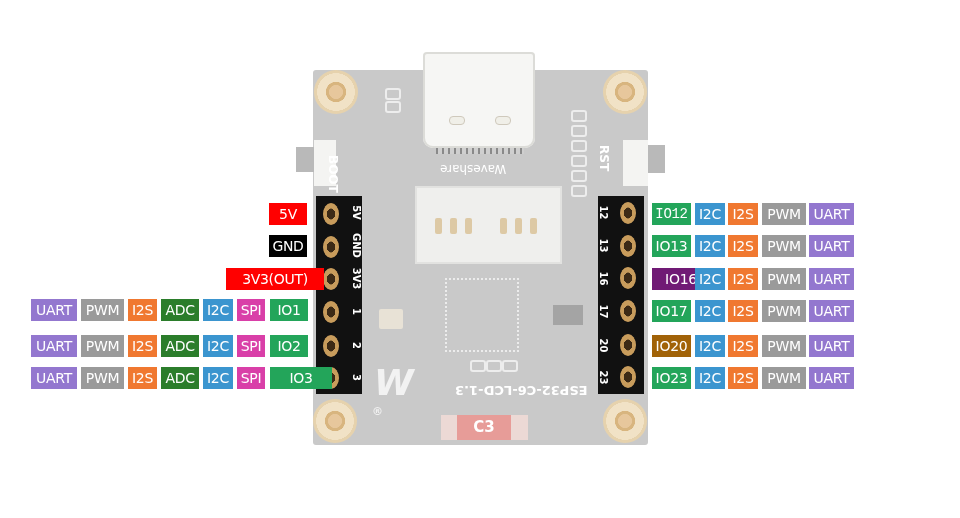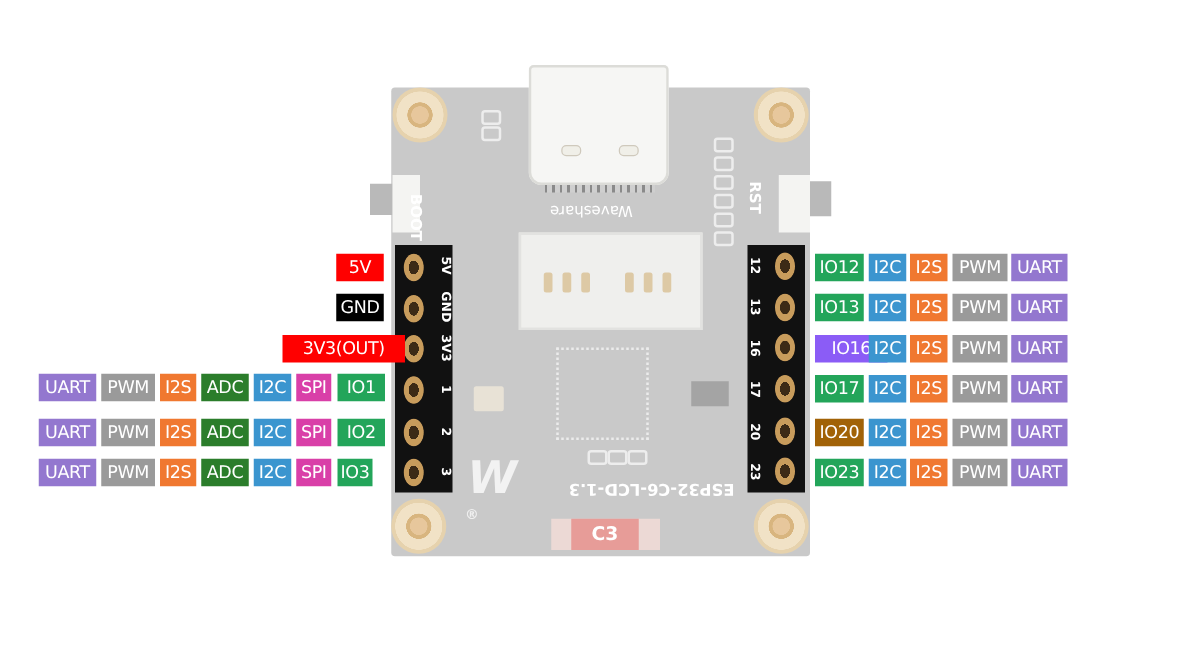--- a/index.html
+++ b/index.html
@@ -143,35 +143,35 @@
 <div class="tag" style="left:203px; top:335px; width:30px; background:#3b95cf;">I2C</div>
 <div class="tag" style="left:237px; top:335px; width:28px; background:#d93fa8;">SPI</div>
 <div class="tag" style="left:270px; top:335px; width:38px; background:#23a55a;">IO2</div>
 
 <div class="tag" style="left:31px; top:367px; width:46px; background:#9377cf;">UART</div>
 <div class="tag" style="left:81px; top:367px; width:43px; background:#9a9a9a;">PWM</div>
 <div class="tag" style="left:128px; top:367px; width:29px; background:#f07830;">I2S</div>
 <div class="tag" style="left:161px; top:367px; width:38px; background:#2b7d2b;">ADC</div>
 <div class="tag" style="left:203px; top:367px; width:30px; background:#3b95cf;">I2C</div>
 <div class="tag" style="left:237px; top:367px; width:28px; background:#d93fa8;">SPI</div>
-<div class="tag" style="left:270px; top:367px; width:28px; background:#23a55a;">IO3</div>
+<div class="tag" style="left:270px; top:367px; width:62px; background:#23a55a;">IO3</div>
 
-<div class="tag" style="left:652px; top:203px; width:39px; background:#23a55a;">IO12</div>
+<div class="tag" style="left:652px; top:203px; width:39px; background:#23a55a;font-family:Liberation Mono, monospace;">IO12</div>
 <div class="tag" style="left:695px; top:203px; width:30px; background:#3b95cf;">I2C</div>
 <div class="tag" style="left:728px; top:203px; width:30px; background:#f07830;">I2S</div>
 <div class="tag" style="left:762px; top:203px; width:44px; background:#9a9a9a;">PWM</div>
 <div class="tag" style="left:809px; top:203px; width:45px; background:#9377cf;">UART</div>
 
 <div class="tag" style="left:652px; top:235px; width:39px; background:#23a55a;">IO13</div>
 <div class="tag" style="left:695px; top:235px; width:30px; background:#3b95cf;">I2C</div>
 <div class="tag" style="left:728px; top:235px; width:30px; background:#f07830;">I2S</div>
 <div class="tag" style="left:762px; top:235px; width:44px; background:#9a9a9a;">PWM</div>
 <div class="tag" style="left:809px; top:235px; width:45px; background:#9377cf;">UART</div>
 
-<div class="tag" style="left:652px; top:268px; width:58px; background:#8b5cf6;">IO16</div>
+<div class="tag" style="left:652px; top:268px; width:58px; background:#701a75;">IO16</div>
 <div class="tag" style="left:695px; top:268px; width:30px; background:#3b95cf;">I2C</div>
 <div class="tag" style="left:728px; top:268px; width:30px; background:#f07830;">I2S</div>
 <div class="tag" style="left:762px; top:268px; width:44px; background:#9a9a9a;">PWM</div>
 <div class="tag" style="left:809px; top:268px; width:45px; background:#9377cf;">UART</div>
 
 <div class="tag" style="left:652px; top:300px; width:39px; background:#23a55a;">IO17</div>
 <div class="tag" style="left:695px; top:300px; width:30px; background:#3b95cf;">I2C</div>
 <div class="tag" style="left:728px; top:300px; width:30px; background:#f07830;">I2S</div>
 <div class="tag" style="left:762px; top:300px; width:44px; background:#9a9a9a;">PWM</div>
 <div class="tag" style="left:809px; top:300px; width:45px; background:#9377cf;">UART</div>

